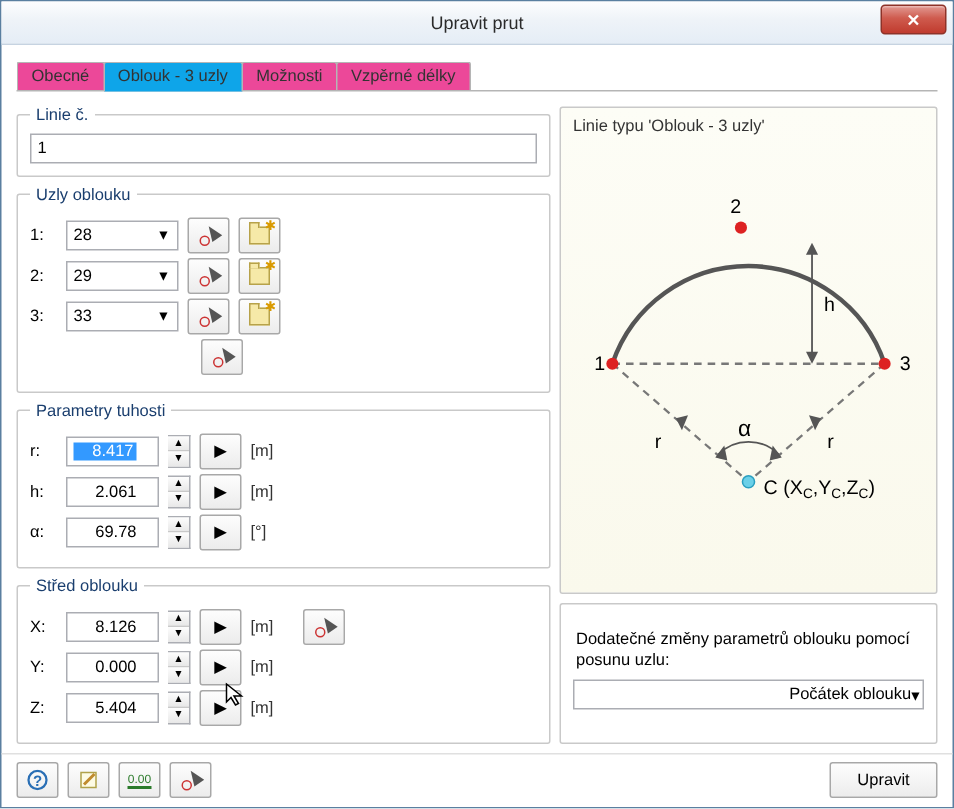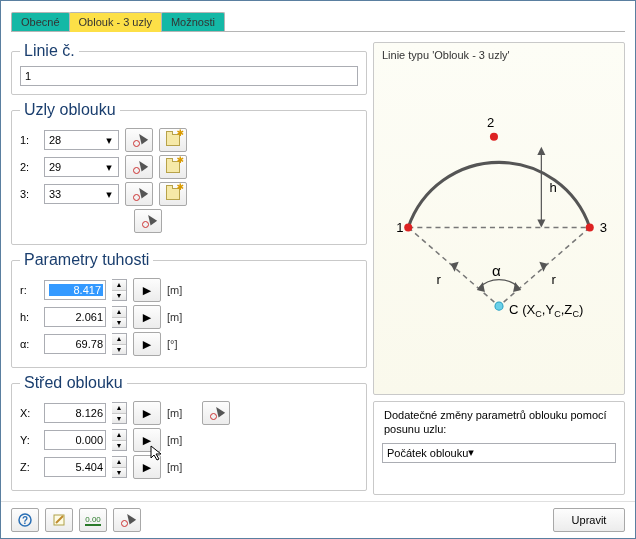--- a/index.html
+++ b/index.html
@@ -2,66 +2,73 @@
 <html><head>
 <meta charset="utf-8">
 <style>
   html,body{margin:0;padding:0;font-family:"Segoe UI",Tahoma,sans-serif;font-size:11px;color:#000;background:#fff}
   .window{width:636px;height:539px;border:1px solid #5a7fa0;background:#fff;box-sizing:border-box;display:flex;flex-direction:column;position:relative}
   .titlebar{height:28px;background:linear-gradient(#fdfdfe,#eef3f8 45%,#e5edf6);border-bottom:1px solid #c6d3e1;display:flex;align-items:center;justify-content:center;position:relative}
   .titlebar .title{font-size:12px;color:#2a2a2a}
   .close-btn{position:absolute;right:4px;top:2px;width:42px;height:18px;background:linear-gradient(#e29a93,#cf5b4e 45%,#c03b2e);border:1px solid #8e3228;border-radius:3px;display:flex;align-items:center;justify-content:center;color:#fff;font-weight:bold;font-size:11px;box-shadow:0 1px 0 rgba(255,255,255,.3) inset}
   .body{flex:1;padding:8px 10px 6px;display:flex;flex-direction:column;gap:4px;box-sizing:border-box}
   .tabs{display:flex;align-items:flex-end;border-bottom:1px solid #b5b5b5;height:22px;margin-bottom:6px}
-  .tab{padding:3px 9px;border:1px solid #b5b5b5;border-bottom:none;background:#14b8a6;margin-right:-1px;color:#333;border-radius:2px 2px 0 0}
-  .tab.active{background:#fde047;position:relative;top:1px;padding-bottom:4px}
+  .tab{padding:3px 9px;border:1px solid #b5b5b5;border-bottom:none;background:#ec4899;margin-right:-1px;color:#333;border-radius:2px 2px 0 0}
+  .tab.active{background:#0ea5e9;position:relative;top:1px;padding-bottom:4px}
   .cols{display:flex;gap:6px;flex:1}
   .left{flex:0 0 356px;display:flex;flex-direction:column;gap:6px}
   .right{flex:1;display:flex;flex-direction:column;gap:6px}
   fieldset{border:1px solid #c9c9c9;border-radius:2px;margin:0;padding:6px 8px 8px;background:#fff}
-  legend{padding:0 4px;color:#1a3e6e;font-size:16px}
+  legend{padding:0 4px;color:#1a3e6e;font-size:11px}
   .diagram-box{flex:1;background:linear-gradient(#fdfdf6,#faf9ec);padding:4px;display:flex;flex-direction:column}
   .diag-title{color:#333;margin:2px 4px 4px}
   .footer{height:36px;border-top:1px solid #e0e0e0;display:flex;align-items:center;padding:0 10px;gap:6px}
   .btn{height:22px;min-width:70px;border:1px solid #a8a8a8;background:linear-gradient(#fdfdfd,#ececec);border-radius:2px;font-size:11px;display:flex;align-items:center;justify-content:center}
   .btn.ok{min-width:80px;border-color:#4d8bd6;box-shadow:0 0 0 1px #a9d0f5 inset}
   .iconbtn{width:26px;height:22px;border:1px solid #a8a8a8;background:linear-gradient(#fdfdfd,#ececec);border-radius:2px;display:flex;align-items:center;justify-content:center}
   .iconbtn svg,.iconbtn span{pointer-events:none}
   .spacer{flex:1}
   .text-input{width:100%;height:20px;border:1px solid #abadb3;background:#fff;padding:2px 4px;box-sizing:border-box;font-size:11px}
   .row{display:flex;align-items:center;gap:6px;margin:3px 0}
   .lbl{width:18px}
   .combo{width:75px;height:20px;border:1px solid #abadb3;background:#fff;display:flex;align-items:center;justify-content:space-between;padding:0 2px 0 4px;box-sizing:border-box}
   .combo .chev{width:14px;height:14px;display:flex;align-items:center;justify-content:center}
-  .numfield{width:62px;height:20px;border:1px solid #abadb3;background:#fff;display:flex;align-items:center;justify-content:flex-end;padding:0 2px 0 4px;box-sizing:border-box;font-size:11px}
+  .numfield{width:62px;height:20px;border:1px solid #abadb3;background:#fff;display:flex;align-items:center;justify-content:flex-end;padding:0 14px 0 4px;box-sizing:border-box;font-size:11px}
   .numfield .val{flex:1;text-align:right}
   .numfield.sel .val{background:#3399ff;color:#fff;padding:0 2px}
   .spin{width:14px;height:20px;border:1px solid #abadb3;border-left:none;display:flex;flex-direction:column}
   .spin div{flex:1;display:flex;align-items:center;justify-content:center;font-size:7px;background:linear-gradient(#fdfdfd,#e8e8e8)}
   .spin div:first-child{border-bottom:1px solid #c9c9c9}
   .pick-ico{display:inline-block;position:relative;width:14px;height:14px}
   .pick-ico::before{content:"";position:absolute;left:6px;top:0;width:0;height:0;border-left:4px solid transparent;border-right:4px solid transparent;border-bottom:10px solid #555;transform:rotate(-35deg)}
   .pick-ico::after{content:"";position:absolute;left:1px;bottom:0;width:5px;height:5px;border:1px solid #c33;border-radius:50%}
   .new-ico{display:inline-block;width:12px;height:10px;background:#f6e9a8;border:1px solid #b7a24a;position:relative}
   .new-ico::before{content:"";position:absolute;left:-1px;top:-4px;width:5px;height:3px;background:#f6e9a8;border:1px solid #b7a24a;border-bottom:none}
   .new-ico::after{content:"✱";position:absolute;right:-5px;top:-7px;color:#d99a00;font-size:9px}
   .unit{color:#333}
-  .wide-combo{flex:1;height:20px;border:1px solid #abadb3;background:#fff;display:flex;align-items:center;justify-content:flex-start;padding:0 2px 0 4px;box-sizing:border-box}
+  .wide-combo{flex:1;height:20px;border:1px solid #abadb3;background:#fff;display:flex;align-items:center;justify-content:flex-end;padding:0 2px 0 4px;box-sizing:border-box}
   svg text{font-family:"Segoe UI",Tahoma,sans-serif}
 </style>
 </head>
 <body>
 
 <div class="window">
+  <div class="titlebar">
+    <span class="title">Upravit prut</span>
+    <div class="close-btn">
+      <span>✕</span>
+    </div>
+  </div>
 
   <div class="body">
     <div class="tabs">
       <div class="tab">Obecné</div>
       <div class="tab active">Oblouk - 3 uzly</div>
       <div class="tab">Možnosti</div>
+      <div class="tab">Vzpěrné délky</div>
     </div>
 
     <div class="cols">
 
       <div class="left">
 
         <fieldset>
           <legend>Linie č.</legend>
           <input class="text-input" type="text" value="1" style="">
         </fieldset>
@@ -245,21 +252,21 @@
             <text x="58" y="186" font-size="13">r</text>
             <text x="172" y="186" font-size="13">r</text>
             <text x="113" y="178" font-size="15">α</text>
             <text x="130" y="216" font-size="13">
               <tspan>C (X</tspan><tspan dy="3" font-size="9">C</tspan><tspan dy="-3">,Y</tspan><tspan dy="3" font-size="9">C</tspan><tspan dy="-3">,Z</tspan><tspan dy="3" font-size="9">C</tspan><tspan dy="-3">)</tspan>
             </text>
           </svg>
         </fieldset>
 
         <fieldset style="height:78px">
-          <div style="margin:0 2px 6px;line-height:1.3">Dodatečné změny parametrů oblouku pomocí posunu uzlu:</div>
+          <div style="margin:10px 2px 6px;line-height:1.3">Dodatečné změny parametrů oblouku pomocí posunu uzlu:</div>
           <div style="display:flex">
             <div class="wide-combo">
               <span>Počátek oblouku</span>
               <span class="chev">▾</span>
             </div>
           </div>
 
           <svg width="16" height="16" style="position:absolute;margin-left:-232px;margin-top:-18px">
               <path d="M1 1 L1 13 L4 10 L7 15 L9 14 L6 9 L11 9 Z" fill="#fff" stroke="#000" stroke-width="1"></path>
             </svg>

